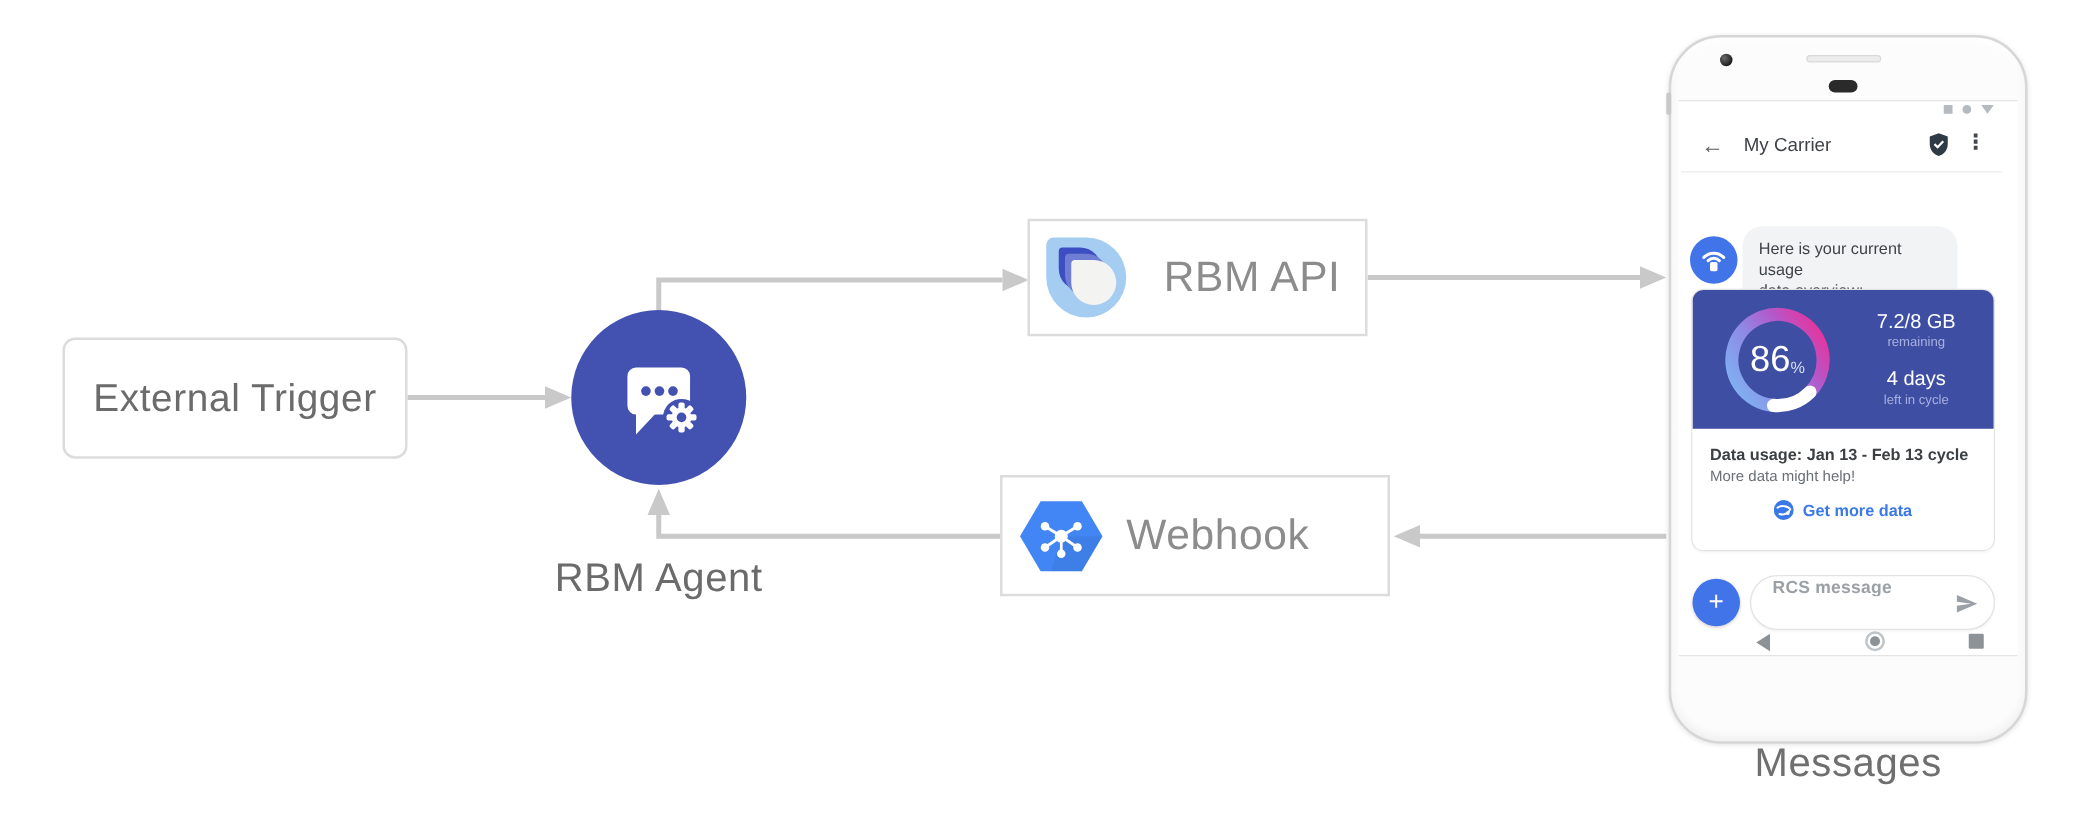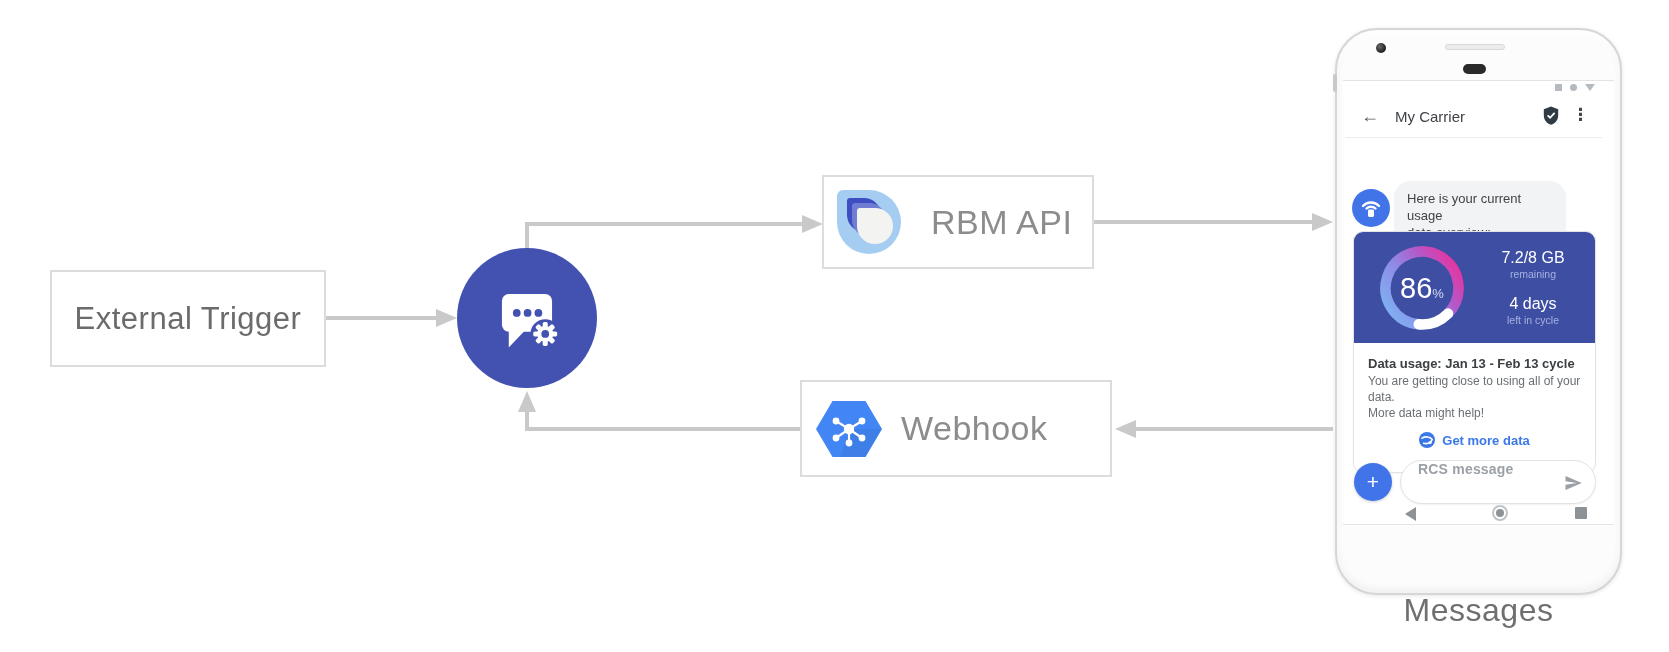--- a/index.html
+++ b/index.html
@@ -7,21 +7,21 @@
   body { font-family:"Liberation Sans","DejaVu Sans",sans-serif; }
   #canvas { position:relative; width:1669px; height:652px; background:#fff; overflow:hidden; }
 
   
   #connectors { position:absolute; left:0; top:0; width:1669px; height:652px; z-index:1; }
 
   
   .node-box { position:absolute; background:#fff; border:2px solid #dcdcdc; display:flex; align-items:center; z-index:2; }
   .node-label { font-weight:300; letter-spacing:0.5px; }
 
-  #external-box { left:50px; top:270px; width:276px; height:97px; justify-content:center; }
+  #external-box { left:50px; top:270px; width:276px; height:97px; justify-content:center;border-radius:10px; }
   #external-box .node-label { font-size:31px; color:#6b6b6b; }
 
   #agent-circle { position:absolute; left:457px; top:248px; width:140px; height:140px; border-radius:50%;
                   background:#4352b1; z-index:3; display:flex; align-items:center; justify-content:center; }
   #agent-label { position:absolute; left:407px; top:444px; width:240px; text-align:center;
                  font-size:32px; color:#6b6b6b; font-weight:300; z-index:2; letter-spacing:0.5px; }
 
   #api-box { left:822px; top:175px; width:272px; height:94px; padding-left:13px;gap:12px; }
   #api-box .node-label { font-size:34px; color:#8c8c8c; margin-left:18px; }
 
@@ -157,20 +157,21 @@
           <rect x="-2.2" y="-10.5" width="4.4" height="21" rx="1.4"></rect>
           <rect x="-2.2" y="-10.5" width="4.4" height="21" rx="1.4" transform="rotate(45)"></rect>
           <rect x="-2.2" y="-10.5" width="4.4" height="21" rx="1.4" transform="rotate(90)"></rect>
           <rect x="-2.2" y="-10.5" width="4.4" height="21" rx="1.4" transform="rotate(135)"></rect>
           <circle cx="0" cy="0" r="7"></circle>
         </g>
         <circle cx="52" cy="50" r="3.4" fill="#4352b1"></circle>
       </g>
     </svg>
   </div>
+  <div id="agent-label">RBM Agent</div>
 
   <div id="api-box" class="node-box">
     <div class="rbm-logo">
       <div class="outer"></div>
         <div class="dark"></div>
         <div class="mid"></div>
         <div class="front"></div>
     </div>
     <span class="node-label">RBM API</span>
   </div>
@@ -259,21 +260,20 @@
             <div id="card-stats">
               <div class="stat-value">7.2/8 GB</div>
               <div class="stat-label">remaining</div>
               <div class="stat-gap"></div>
               <div class="stat-value">4 days</div>
               <div class="stat-label">left in cycle</div>
             </div>
           </div>
           <div id="card-white">
             <div id="card-title">Data usage: Jan 13 - Feb 13 cycle</div>
-            <div class="card-body-line">You are getting close to using all of your data.</div>
             <div class="card-body-line">More data might help!</div>
             <div id="card-action">
               <svg width="16" height="16" viewBox="0 0 16 16">
                 <circle cx="8" cy="8" r="8" fill="#3b78e7"></circle>
                 <path d="M3 6.2 C 6 4.2 11 4.4 13.2 7.4 C 12 10.8 8 12.4 4.6 11.2" fill="none" stroke="#ffffff" stroke-width="1.6" stroke-linecap="round"></path>
                 <circle cx="11.2" cy="10.4" r="1.5" fill="#ffffff"></circle>
               </svg>
               <span>Get more data</span>
             </div>
           </div>

